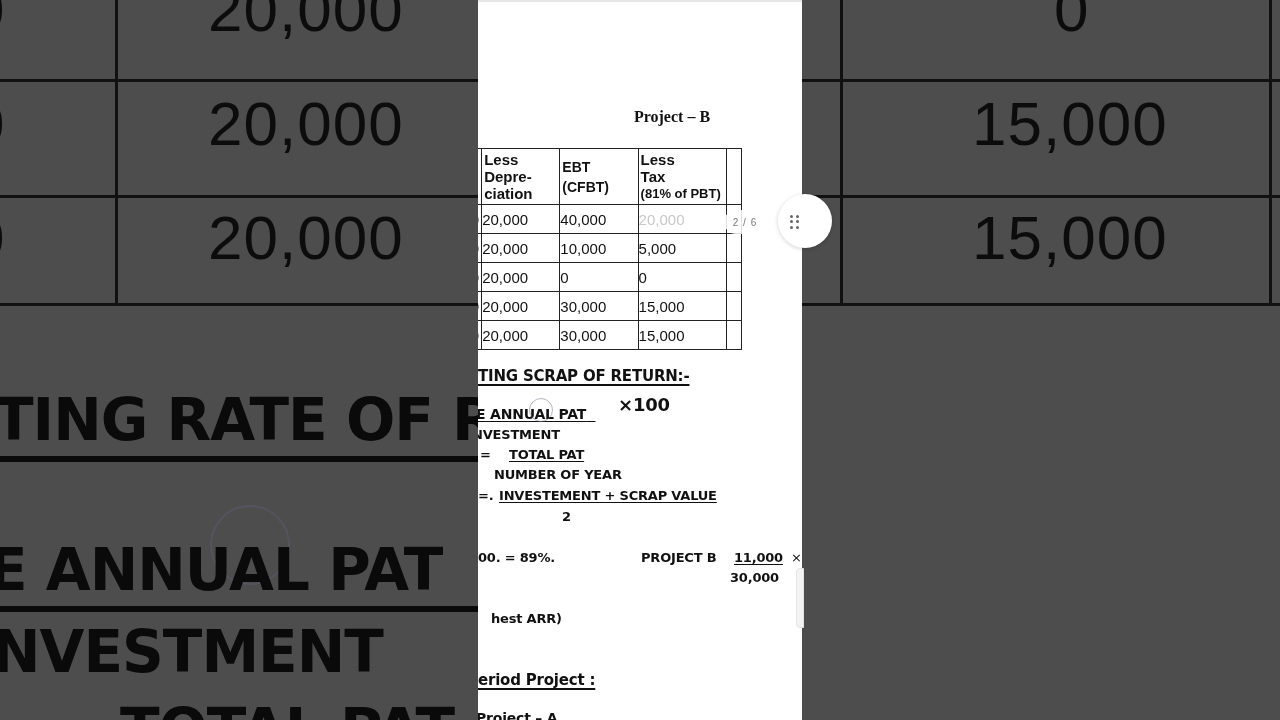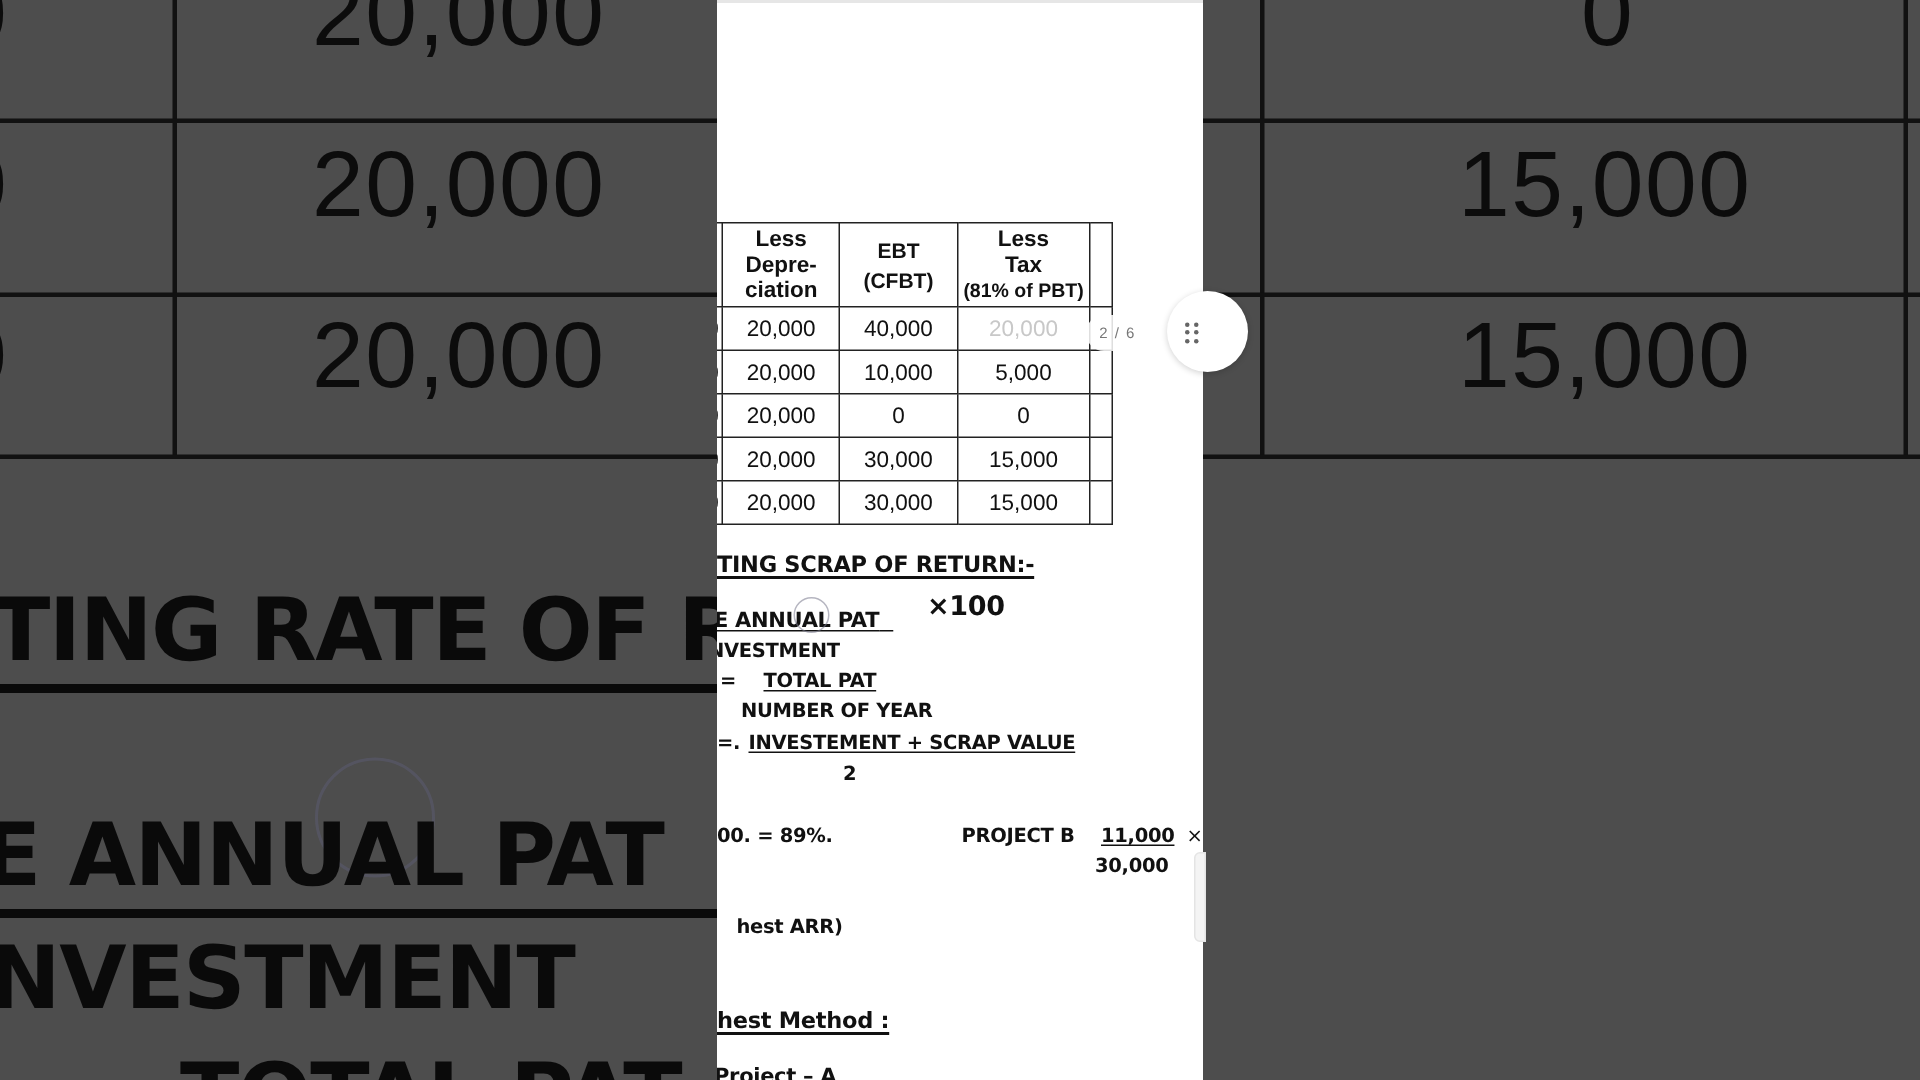--- a/index.html
+++ b/index.html
@@ -39,21 +39,21 @@
     .doc-title {
       position: absolute; left: 0; width: 388px; top: 108px; text-align: center;
       font-family: "Liberation Serif", serif; font-weight: bold; font-size: 16px; color: #111;
     }
 
     table.data {
       position: absolute; left: -60px; top: 148px;
       border-collapse: collapse; font-family: "Liberation Sans", sans-serif; color: #111;
     }
     table.data td, table.data th {
-      border: 1px solid #222; text-align: center; font-weight: normal; font-size: 15px;
+      border: 1px solid #222; text-align: left; font-weight: normal; font-size: 15px;
     }
     table.data th { font-weight: bold; line-height: 17px; vertical-align: middle; padding: 2px 2px; }
     table.data th .sm { font-size: 13px; font-weight: bold; }
     table.data th.ebt { font-size: 14px; line-height: 20px; }
     table.data tr.hdr { height: 55px; }
     table.data tr.row { height: 29px; }
     col.c0 { width: 90px; } col.c1 { width: 91px; } col.c2 { width: 92px; } col.c3 { width: 110px; } col.c4 { width: 20px; }
     table.data td.obscured { color: #c8c8c8; }
 
     
@@ -123,20 +123,21 @@
     <div class="hline" style="left:0; top:195px; width:478px;"></div>
     <div class="hline" style="left:0; top:303px; width:478px;"></div>
     <div class="big-num" style="left:252px; top:-26px;">0</div>
     <div class="big-num" style="left:170px; top:88px;">15,000</div>
     <div class="big-num" style="left:170px; top:202px;">15,000</div>
   </div>
 
   <div class="doc">
     <div class="topline"></div>
 
+    <div class="doc-title" style="left:0;">Project – B</div>
 
     <table class="data">
       <colgroup>
           <col class="c0">
           <col class="c1">
           <col class="c2">
           <col class="c3">
           <col class="c4">
         </colgroup>
       <tbody>
@@ -211,21 +212,21 @@
     <div class="t" style="left:84px; top:509px;">2</div>
 
     <div class="t" style="left:0; top:550px;">00.  =  89%.</div>
     <div class="t" style="left:163px; top:550px;">PROJECT B</div>
     <div class="t u" style="left:256px; top:550px;">11,000</div>
     <div class="t" style="left:313px; top:550px; font-weight:normal;">×</div>
     <div class="t" style="left:252px; top:570px;">30,000</div>
 
     <div class="t" style="left:13px; top:611px;">hest ARR)</div>
 
-    <div class="t h" style="left:0; top:671px;">hest Method :</div>
+    <div class="t h" style="left:0; top:671px;">eriod Project :</div>
     <div class="t" style="left:-2px; top:710px; font-size:14px;">Project  –  A</div>
   </div>
 
   <div class="touch-ring"></div>
   <div class="page-pill">2 / 6</div>
   <div class="drag-handle">
     <div class="dots">
       <span></span>
         <span></span>
         <span></span>

